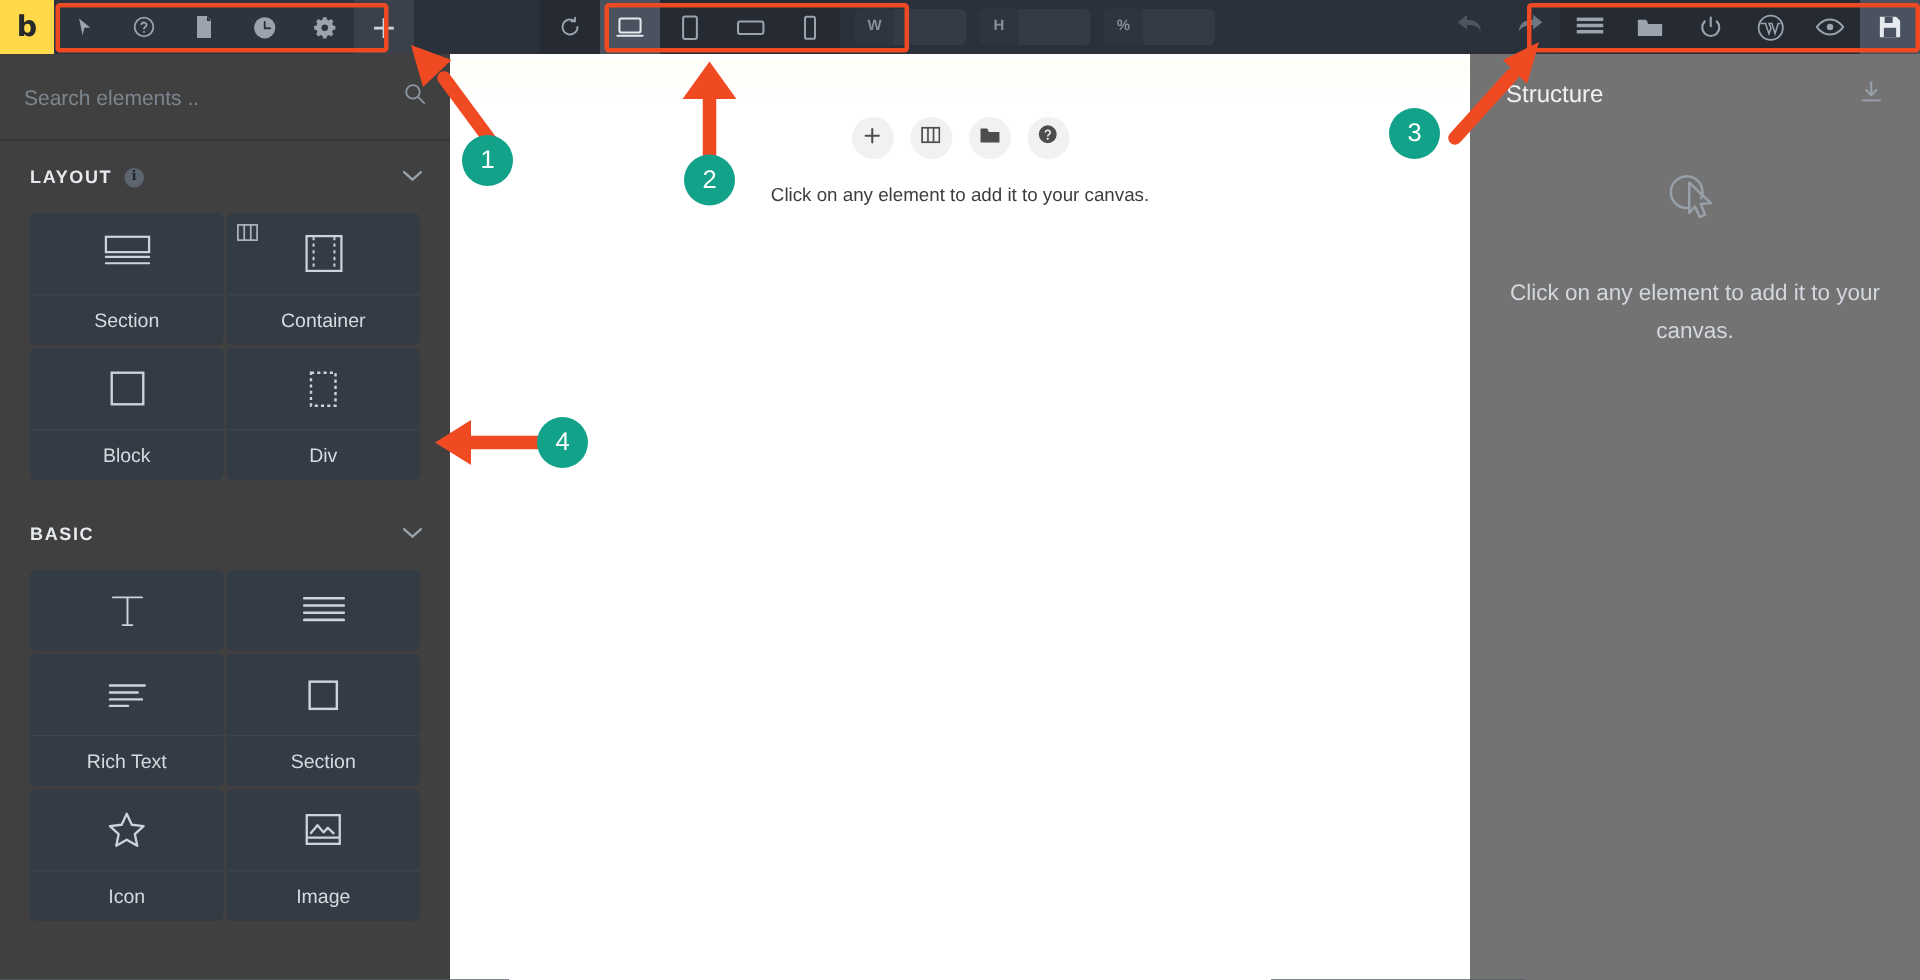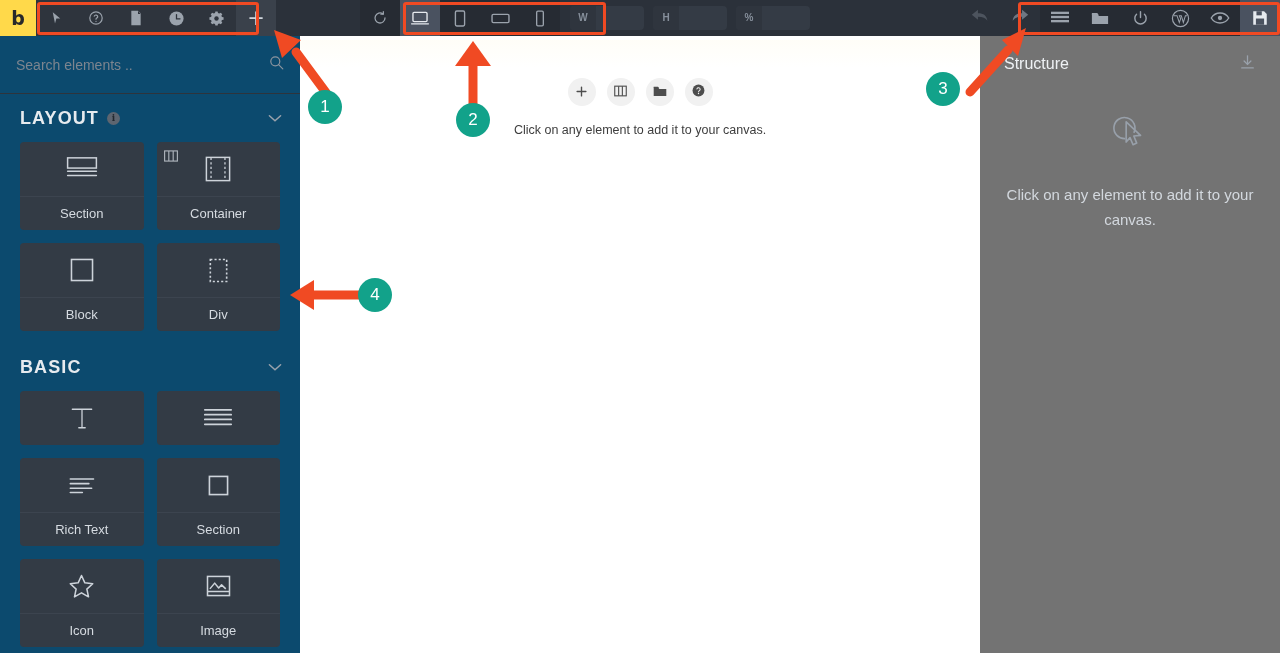--- a/index.html
+++ b/index.html
@@ -64,55 +64,55 @@
   .arrowbtn {
     width: 40px; height: 36px;
     display: flex; align-items: center; justify-content: center;
   }
   .grp-right { background: #262b33; display: flex; }
 
   
   .sidebar {
     position: absolute; top: 36px; left: 0;
     width: 300px; height: 617px;
-    background: #0c4a6e;
+    background: #404040;
     overflow: hidden;
   }
   .searchrow {
     height: 58px; border-bottom: 1px solid #2e343c;
     display: flex; align-items: center; padding: 0 16px;
     position: relative;
   }
   .searchrow input {
     flex: 1; background: transparent; border: none; outline: none;
     color: #8d959f; font-size: 14px;
     font-family: "Liberation Sans", sans-serif;
   }
   .searchrow input::placeholder { color: #7d858f; }
   .search-ic { color: #8d959f; }
 
   .section-head {
     height: 48px; display: flex; align-items: center;
     padding: 0 18px 0 20px; gap: 8px;
   }
   .section-head .title {
-    color: #e7ebef; font-size: 18px; font-weight: bold;
+    color: #e7ebef; font-size: 12px; font-weight: bold;
     letter-spacing: 1.1px;
   }
   .info-ic {
     width: 13px; height: 13px; border-radius: 50%;
     background: #5d6570; color: #22272e;
     font-size: 9px; font-weight: bold; line-height: 13px;
     text-align: center; font-family: "DejaVu Serif", serif;
   }
   .chev { margin-left: auto; color: #9aa2ac; }
 
   .cardgrid {
     display: grid; grid-template-columns: 1fr 1fr;
-    gap: 13px; padding: 0 20px;
+    gap: 2px; padding: 0 20px;
   }
   .card {
     background: #333b45; border-radius: 4px; overflow: hidden;
     position: relative;
   }
   .card .ic-area {
     height: 54px; display: flex; align-items: center; justify-content: center;
     color: #cdd3da;
   }
   .card .cap {

